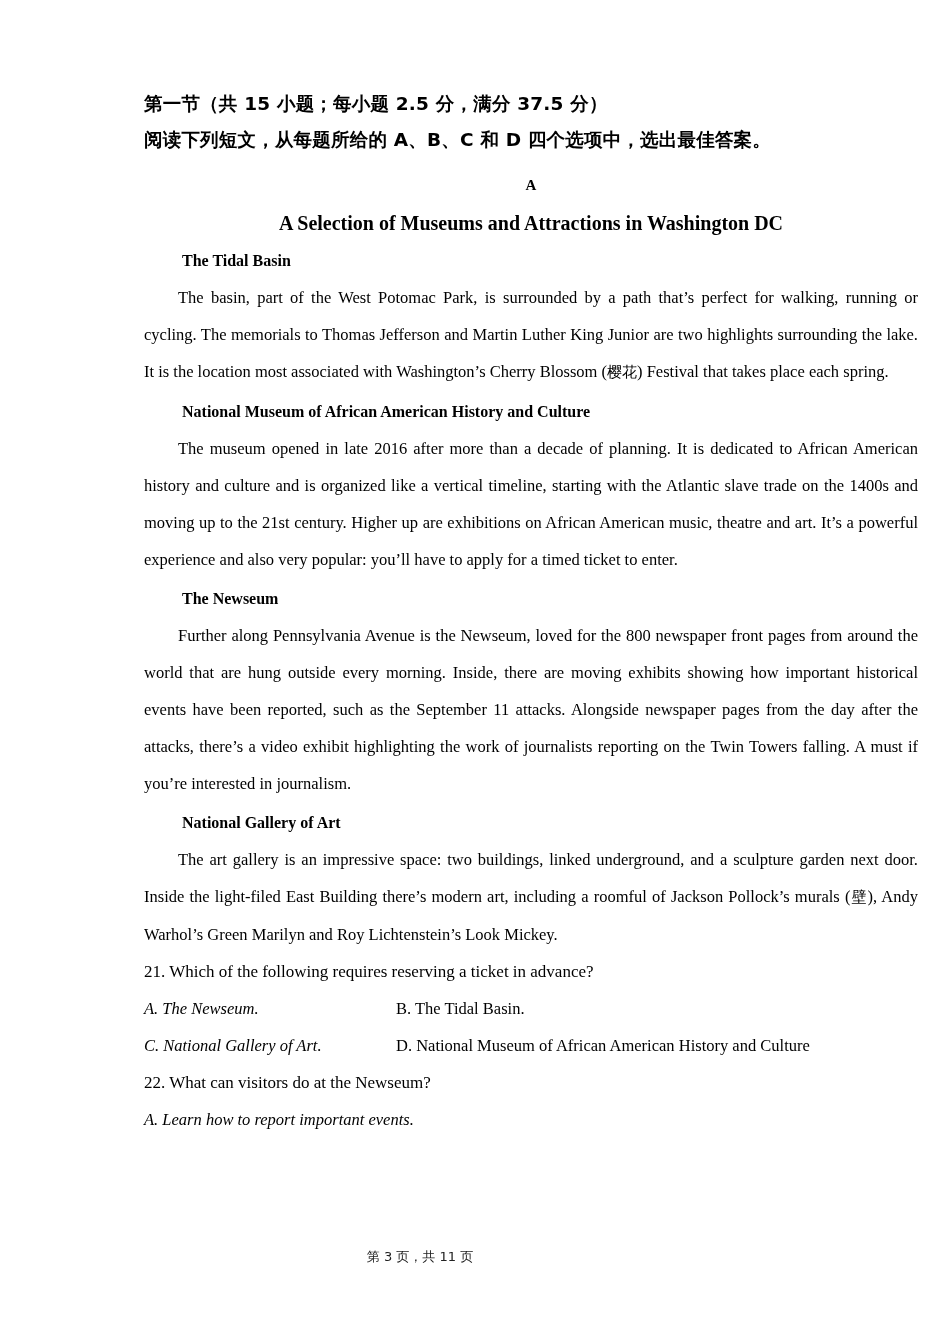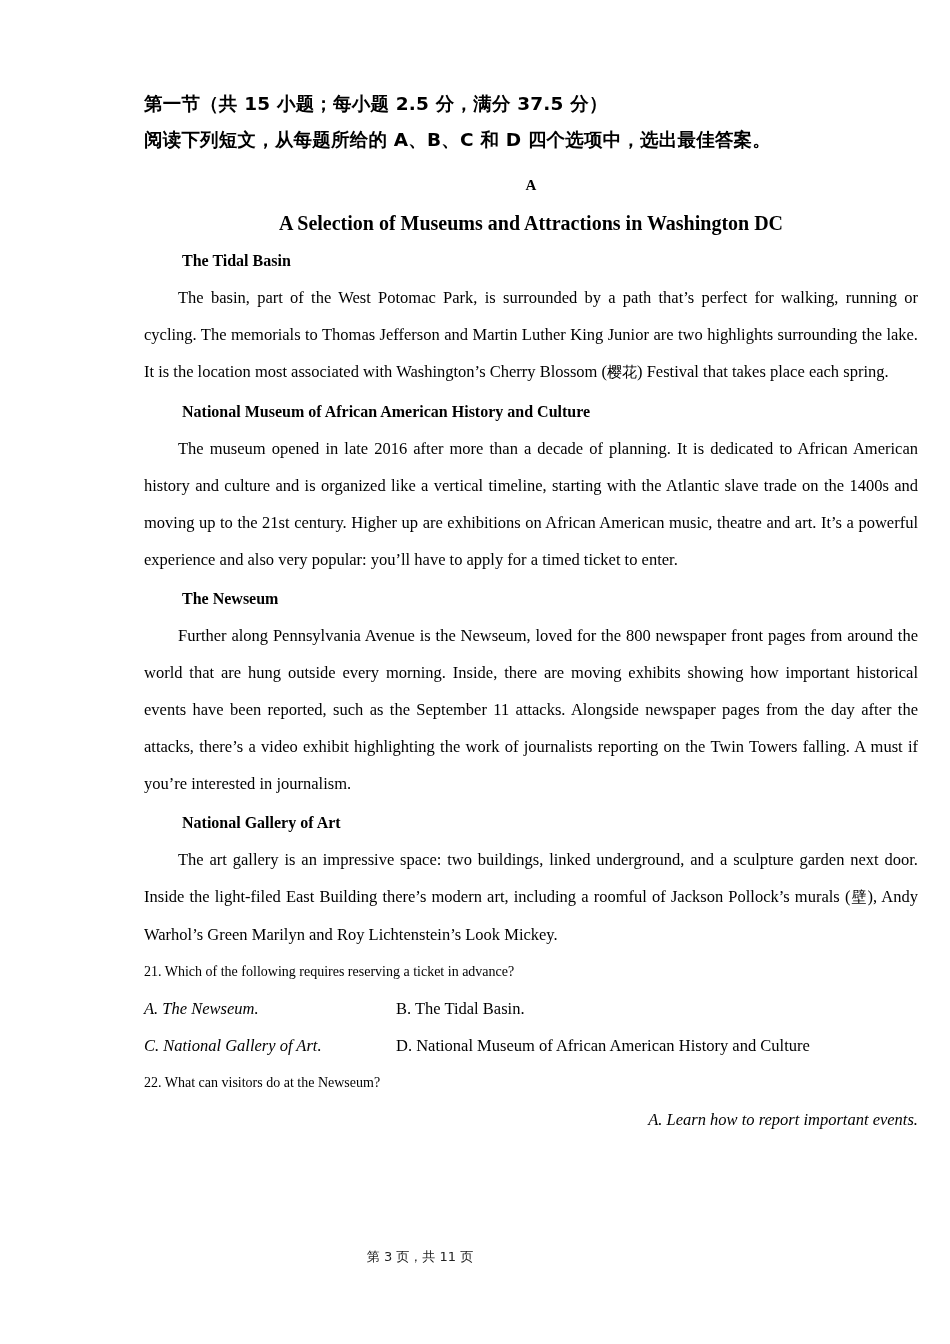--- a/index.html
+++ b/index.html
@@ -71,21 +71,21 @@
   p.body.nolast {
     text-align-last: left;
   }
   .cjk {
     font-family: "DejaVu Sans", sans-serif;
     font-size: 15px;
   }
 
   
   .question {
-    font-size: 14px;
+    font-size: 17px;
     line-height: 37px;
     margin: 0;
     text-indent: 0;
     text-align: left;
   }
   .options-row {
     display: flex;
     font-size: 16.5px;
     line-height: 37px;
   }
@@ -134,20 +134,20 @@
       <div class="opt-col-a">A. The Newseum.</div>
       <div class="opt-col-b">B. The Tidal Basin.</div>
     </div>
     <div class="options-row">
       <div class="opt-col-a">C. National Gallery of Art.</div>
       <div class="opt-col-b">D. National Museum of African American History and Culture</div>
     </div>
 
     <p class="question">22. What can visitors do at the Newseum?</p>
     <div class="options-row">
-      <div class="opt-col-a" style="flex:1 1 auto;text-align:right;">A. Learn how to report important events.</div>
+      <div class="opt-col-a" style="flex:1 1 auto;">A. Learn how to report important events.</div>
     </div>
 
   </div>
 
   <div class="footer">第 3 页，共 11 页</div>
 
 </div>
 
 </body></html>

